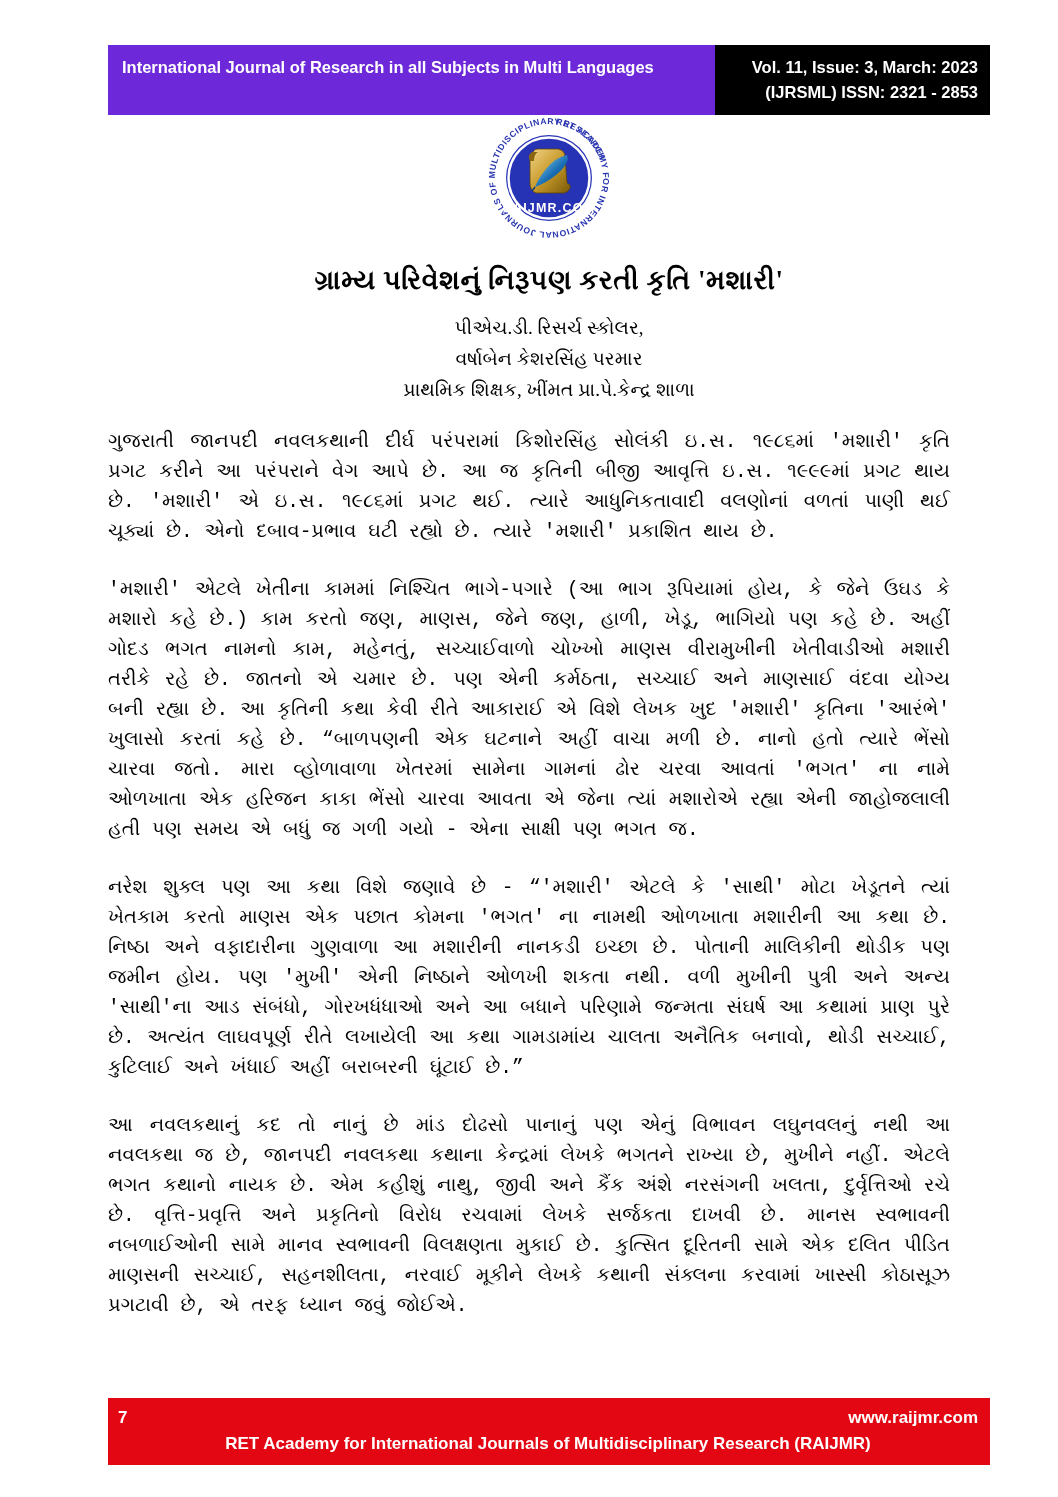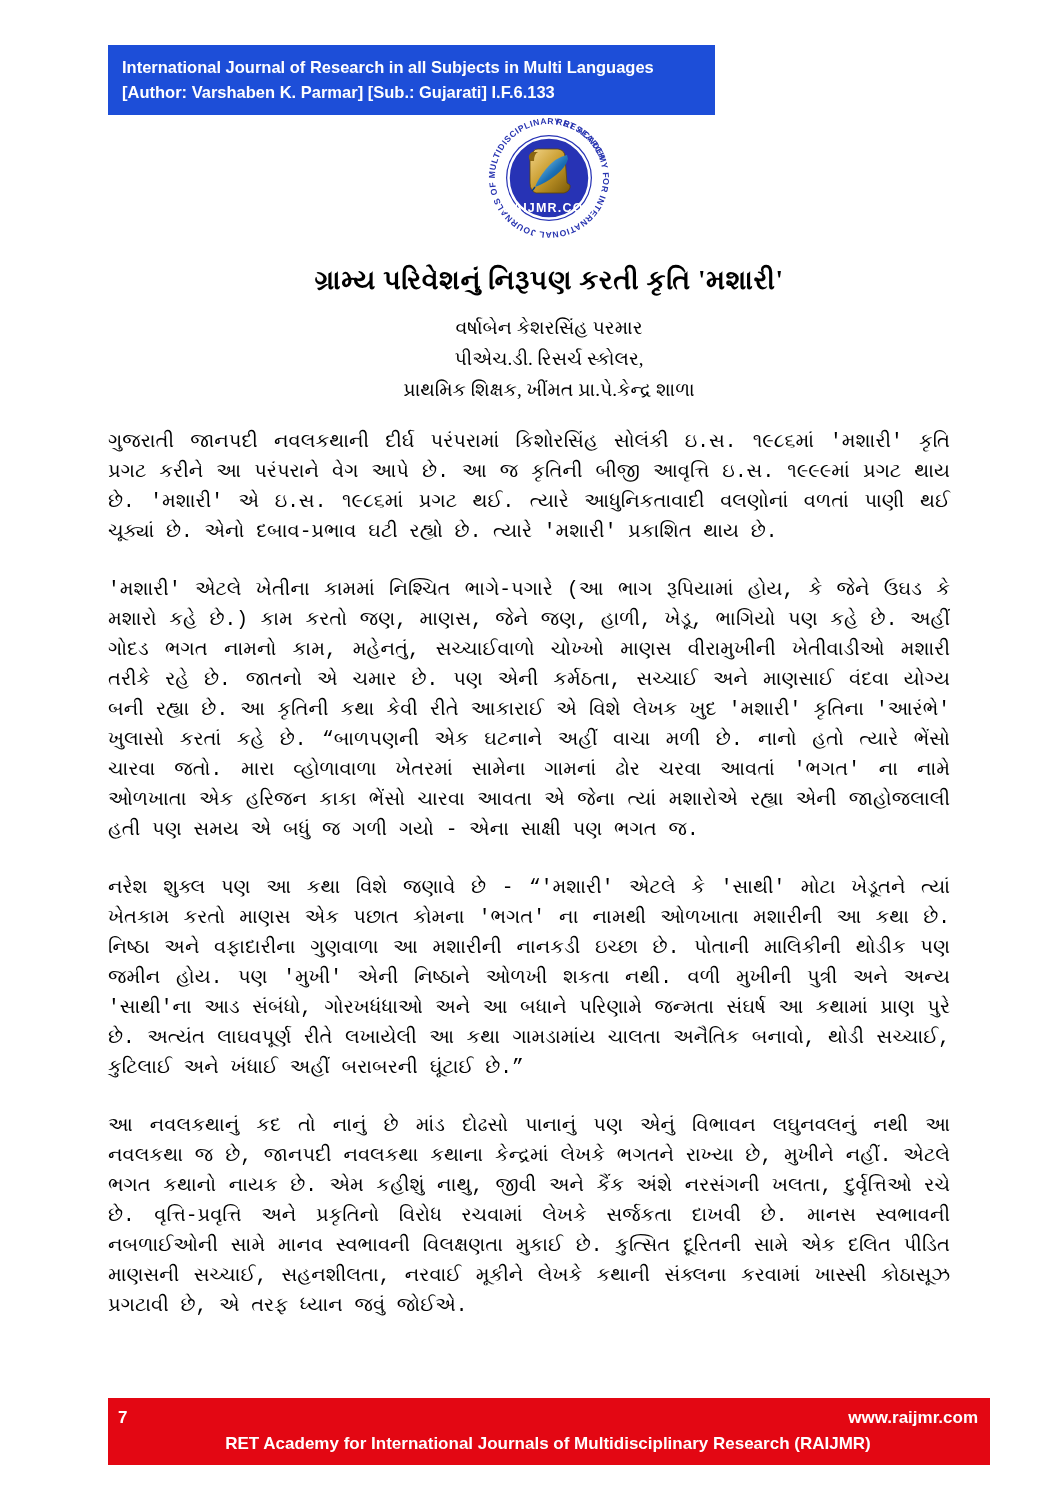--- a/index.html
+++ b/index.html
@@ -8,21 +8,21 @@
     width:1058px; height:1497px;
     font-family:"Liberation Serif", serif;
     color:#000;
     position:relative;
   }
   .page { position:absolute; left:108px; top:45px; width:882px; }
 
   
   .hdr { display:flex; width:882px; font-family:"Liberation Sans", sans-serif; }
   .hdr-left {
-    width:607px; background:#1d4ed8; color:#fff;
+    width:607px; background:#6d28d9; color:#fff;
     padding:10px 6px 10px 14px; font-size:16.5px; font-weight:bold; line-height:25px;
   }
   .hdr-right {
     width:275px; background:#000; color:#fff; text-align:right;
     padding:10px 12px 10px 6px; font-size:16.5px; font-weight:bold; line-height:25px;
   }
 
   
   .logo-wrap { width:882px; text-align:center; margin-top:2px; }
   .logo-wrap svg { display:inline-block; }
@@ -54,21 +54,24 @@
   .ftr-row2 { text-align:center; }
 </style>
 </head>
 <body>
 
 <div class="page">
 
   <div class="hdr">
     <div class="hdr-left">
       <div>International Journal of Research in all Subjects in Multi Languages</div>
-      <div>[Author: Varshaben K. Parmar] [Sub.: Gujarati] I.F.6.133</div>
+    </div>
+    <div class="hdr-right">
+      <div>Vol. 11, Issue: 3, March: 2023</div>
+      <div>(IJRSML) ISSN: 2321 - 2853</div>
     </div>
   </div>
 
   <div class="logo-wrap">
     <svg width="230" height="122" viewBox="0 0 230 122">
       <defs>
         <linearGradient id="goldGrad" x1="0" y1="0" x2="1" y2="1">
           <stop offset="0" stop-color="#F2D488"></stop>
           <stop offset="0.5" stop-color="#C79A2A"></stop>
           <stop offset="1" stop-color="#7A5A08"></stop>
@@ -94,22 +97,22 @@
       <path d="M 133,38 Q 122,40 112,52 Q 104,62 101,70 Q 112,66 122,58 Q 132,50 134,42 Z" fill="url(#bluGrad)"></path>
       <path d="M 101,70 L 98,74" stroke="#0A3C80" stroke-width="1.4"></path>
 
       <text x="115" y="95" text-anchor="middle" font-family="Liberation Sans, sans-serif" font-size="12.5" font-weight="bold" fill="#ffffff" letter-spacing="1.2">RAIJMR.COM</text>
     </svg>
   </div>
 
   <div class="title">ગ્રામ્ય પરિવેશનું નિરૂપણ કરતી કૃતિ 'મશારી'</div>
 
   <div class="authors">
+    <div>પીએચ.ડી. રિસર્ચ સ્કોલર,</div>
     <div>વર્ષાબેન કેશરસિંહ પરમાર</div>
-    <div>પીએચ.ડી. રિસર્ચ સ્કોલર,</div>
     <div>પ્રાથમિક શિક્ષક, ખીંમત પ્રા.પે.કેન્દ્ર શાળા</div>
   </div>
 
   <div class="article-body">
     <p>ગુજરાતી જાનપદી નવલકથાની દીર્ઘ પરંપરામાં કિશોરસિંહ સોલંકી ઇ.સ. ૧૯૮૬માં 'મશારી' કૃતિ પ્રગટ કરીને આ પરંપરાને વેગ આપે છે. આ જ કૃતિની બીજી આવૃત્તિ ઇ.સ. ૧૯૯૯માં પ્રગટ થાય છે. 'મશારી' એ ઇ.સ. ૧૯૮૬માં પ્રગટ થઈ. ત્યારે આધુનિકતાવાદી વલણોનાં વળતાં પાણી થઈ ચૂક્યાં છે. એનો દબાવ-પ્રભાવ ઘટી રહ્યો છે. ત્યારે 'મશારી' પ્રકાશિત થાય છે.</p>
     <p>'મશારી' એટલે ખેતીના કામમાં નિશ્ચિત ભાગે-પગારે (આ ભાગ રૂપિયામાં હોય, કે જેને ઉઘડ કે મશારો કહે છે.) કામ કરતો જણ, માણસ, જેને જણ, હાળી, ખેડૂ, ભાગિયો પણ કહે છે. અહીં ગોદડ ભગત નામનો કામ, મહેનતું, સચ્ચાઈવાળો ચોખ્ખો માણસ વીરામુખીની ખેતીવાડીઓ મશારી તરીકે રહે છે. જાતનો એ ચમાર છે. પણ એની કર્મઠતા, સચ્ચાઈ અને માણસાઈ વંદવા યોગ્ય બની રહ્યા છે. આ કૃતિની કથા કેવી રીતે આકારાઈ એ વિશે લેખક ખુદ 'મશારી' કૃતિના 'આરંભે' ખુલાસો કરતાં કહે છે. “બાળપણની એક ઘટનાને અહીં વાચા મળી છે. નાનો હતો ત્યારે ભેંસો ચારવા જતો. મારા વ્હોળાવાળા ખેતરમાં સામેના ગામનાં ઢોર ચરવા આવતાં 'ભગત' ના નામે ઓળખાતા એક હરિજન કાકા ભેંસો ચારવા આવતા એ જેના ત્યાં મશારોએ રહ્યા એની જાહોજલાલી હતી પણ સમય એ બધું જ ગળી ગયો - એના સાક્ષી પણ ભગત જ.</p>
     <p>નરેશ શુક્લ પણ આ કથા વિશે જણાવે છે - “'મશારી' એટલે કે 'સાથી' મોટા ખેડૂતને ત્યાં ખેતકામ કરતો માણસ એક પછાત કોમના 'ભગત' ના નામથી ઓળખાતા મશારીની આ કથા છે. નિષ્ઠા અને વફાદારીના ગુણવાળા આ મશારીની નાનકડી ઇચ્છા છે. પોતાની માલિકીની થોડીક પણ જમીન હોય. પણ 'મુખી' એની નિષ્ઠાને ઓળખી શકતા નથી. વળી મુખીની પુત્રી અને અન્ય 'સાથી'ના આડ સંબંધો, ગોરખધંધાઓ અને આ બધાને પરિણામે જન્મતા સંઘર્ષ આ કથામાં પ્રાણ પુરે છે. અત્યંત લાઘવપૂર્ણ રીતે લખાયેલી આ કથા ગામડામાંય ચાલતા અનૈતિક બનાવો, થોડી સચ્ચાઈ, કુટિલાઈ અને ખંધાઈ અહીં બરાબરની ઘૂંટાઈ છે.”</p>
     <p>આ નવલકથાનું કદ તો નાનું છે માંડ દોઢસો પાનાનું પણ એનું વિભાવન લઘુનવલનું નથી આ નવલકથા જ છે, જાનપદી નવલકથા કથાના કેન્દ્રમાં લેખકે ભગતને રાખ્યા છે, મુખીને નહીં. એટલે ભગત કથાનો નાયક છે. એમ કહીશું નાથુ, જીવી અને કૈંક અંશે નરસંગની ખલતા, દુર્વૃત્તિઓ રચે છે. વૃત્તિ-પ્રવૃત્તિ અને પ્રકૃતિનો વિરોધ રચવામાં લેખકે સર્જકતા દાખવી છે. માનસ સ્વભાવની નબળાઈઓની સામે માનવ સ્વભાવની વિલક્ષણતા મુકાઈ છે. કુત્સિત દૂરિતની સામે એક દલિત પીડિત માણસની સચ્ચાઈ, સહનશીલતા, નરવાઈ મૂકીને લેખકે કથાની સંક્લના કરવામાં ખાસ્સી કોઠાસૂઝ પ્રગટાવી છે, એ તરફ ધ્યાન જવું જોઈએ.</p>
   </div>
 

